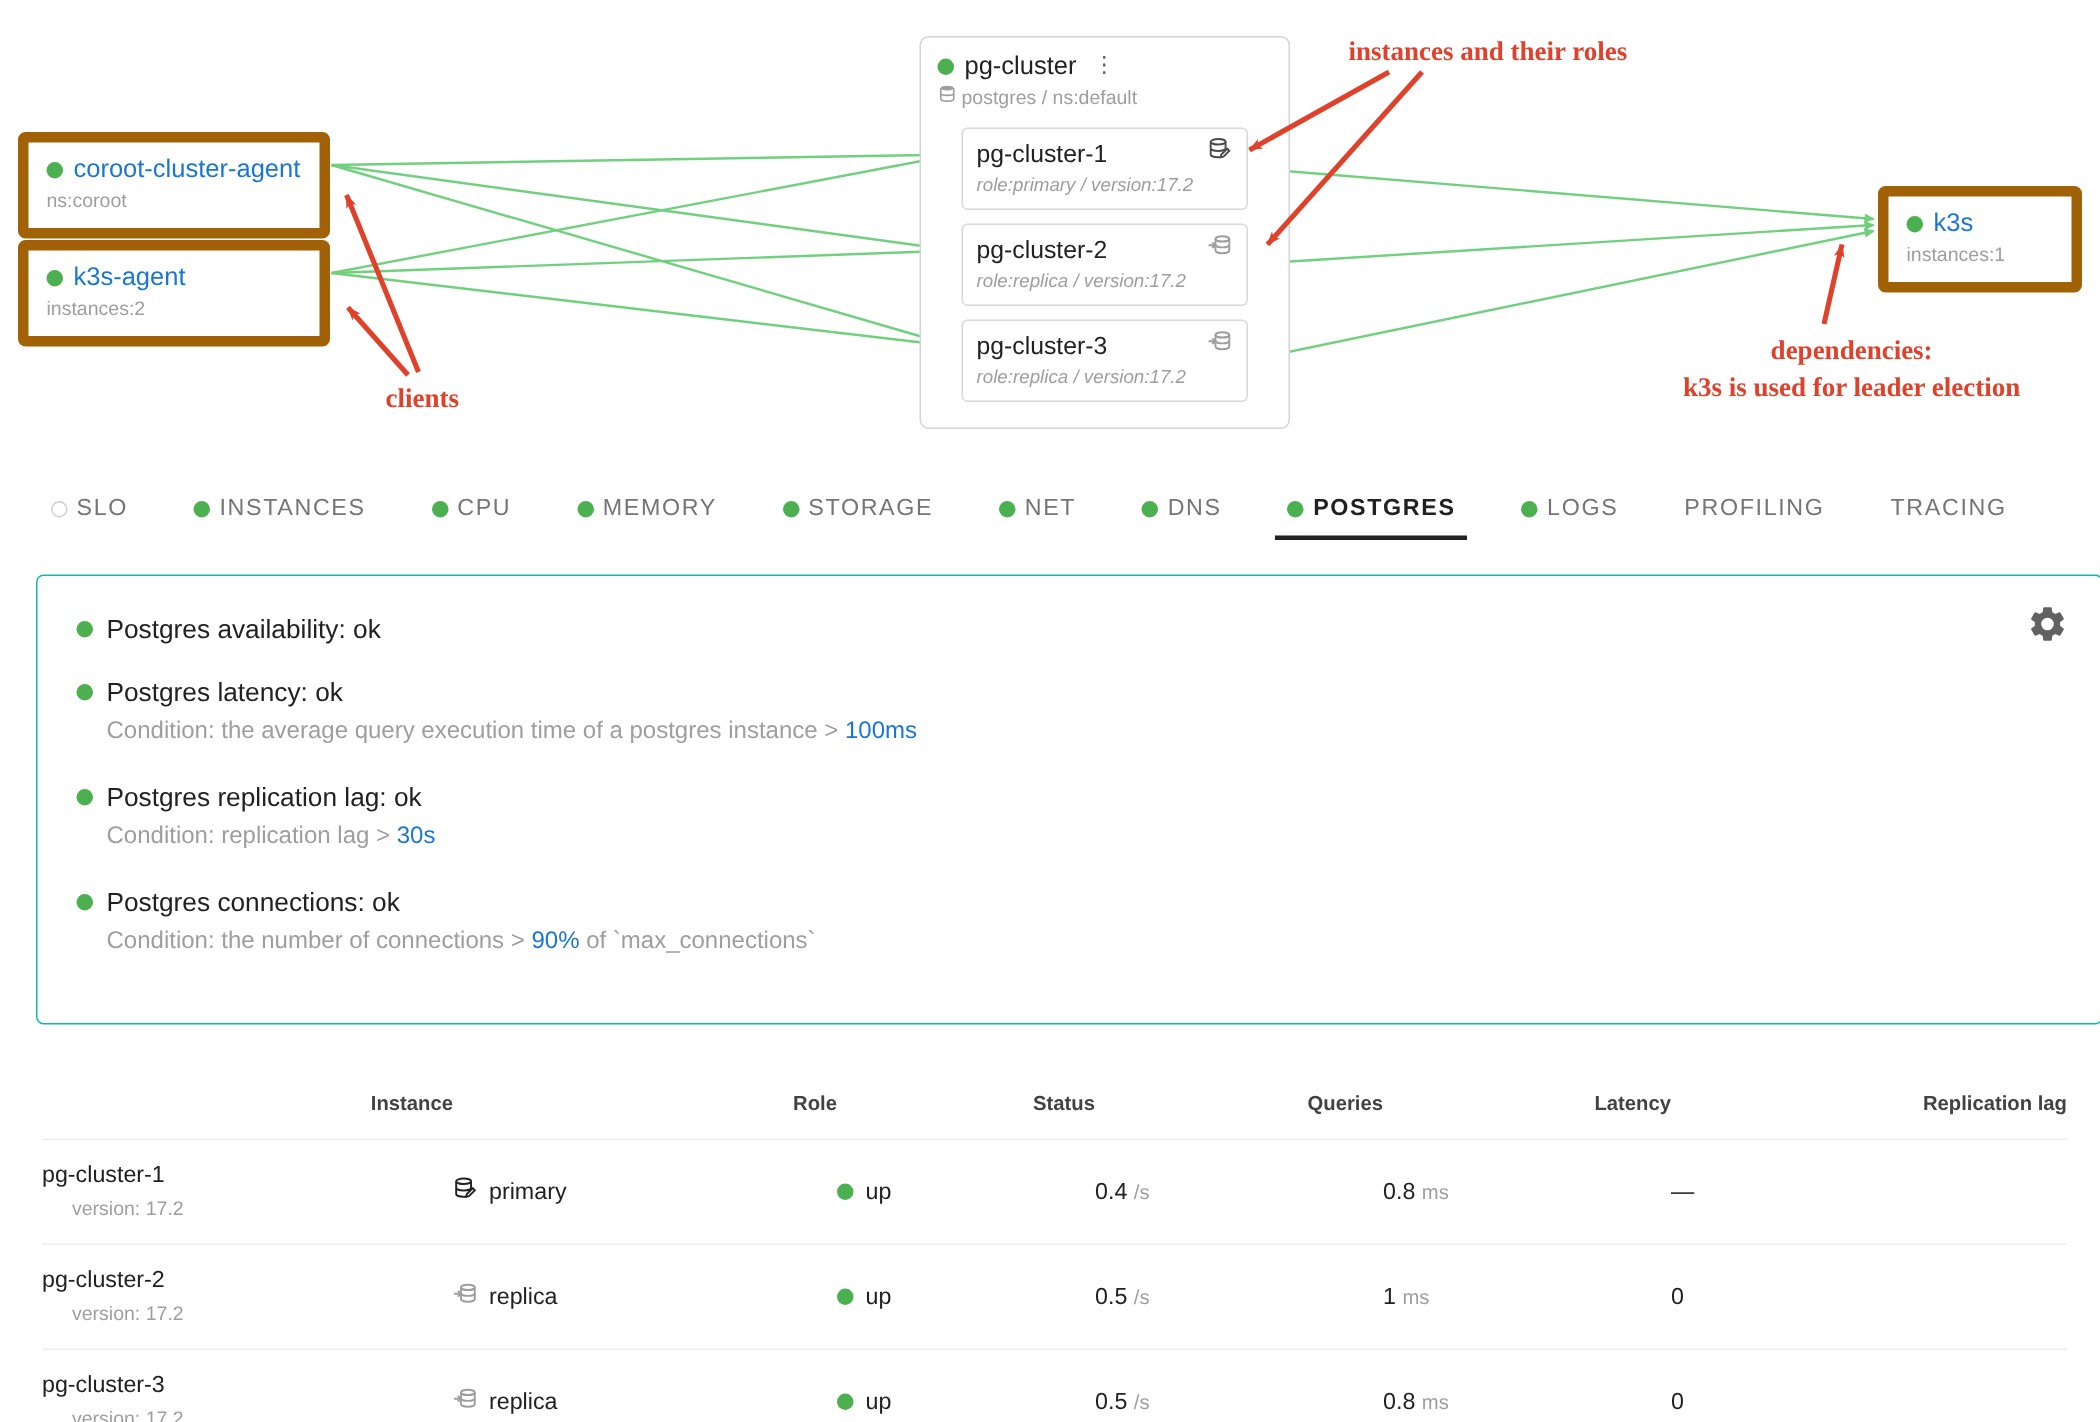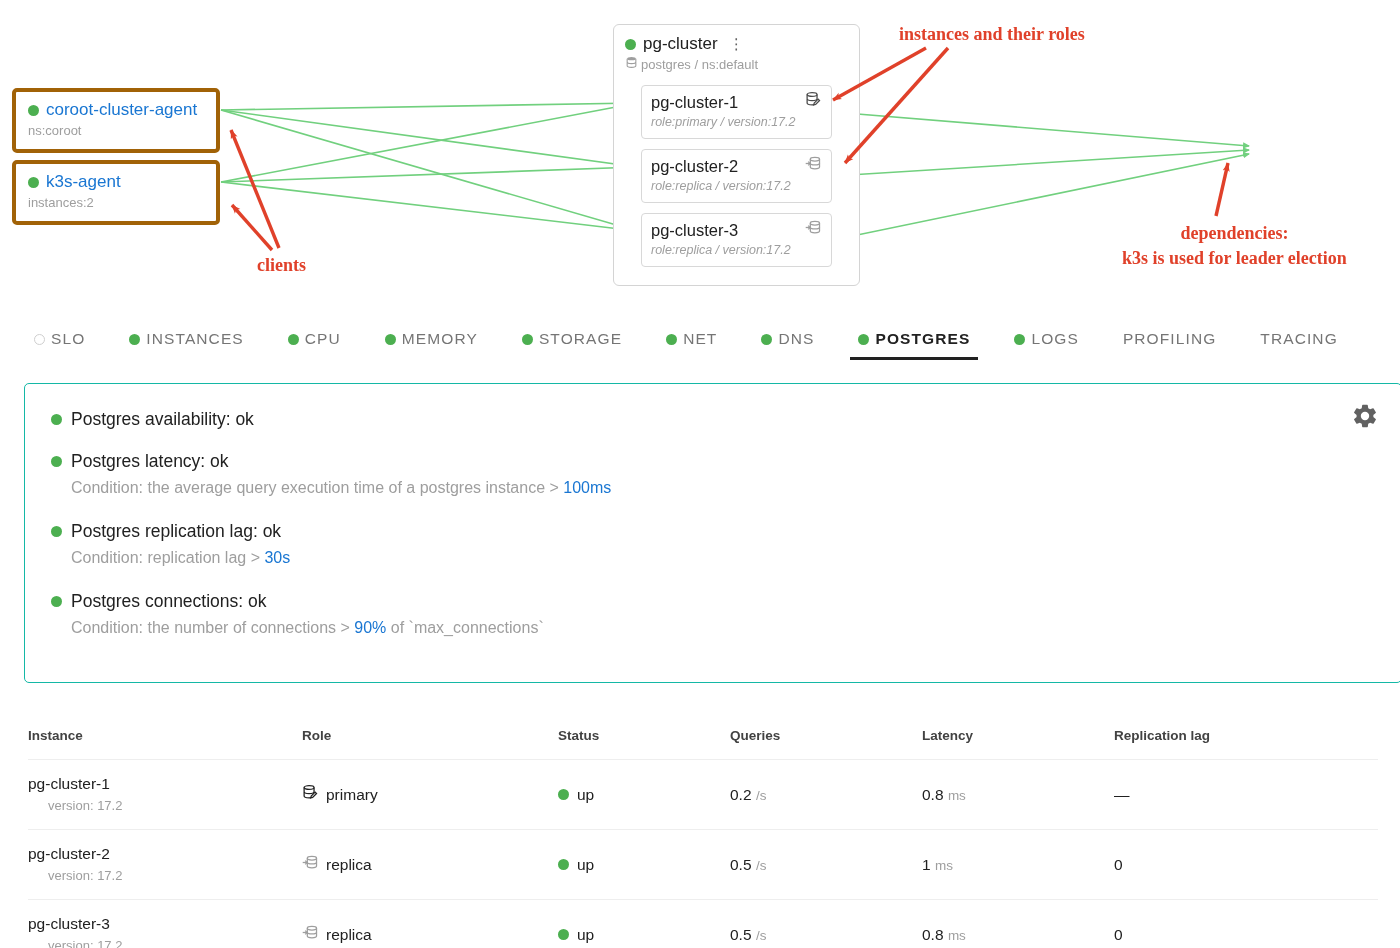--- a/index.html
+++ b/index.html
@@ -12,21 +12,21 @@
     position:relative;
     overflow:hidden;
   }
 
   
   #service-map { position:absolute; left:0; top:0; width:1400px; height:300px; }
   #map-edges { position:absolute; left:0; top:0; width:1400px; height:300px; }
 
   .node {
     position:absolute;
-    border:4px solid #a16207;
+    border:7px solid #a16207;
     border-radius:5px;
     background:#fff;
     padding:7px 12px 9px 12px;
   }
   .node-title {
     font-size:17px; line-height:22px;
     display:flex; align-items:center; gap:7px;
     white-space:nowrap;
   }
   .node-title .name { color:#1976d2; }
@@ -131,21 +131,21 @@
     position:absolute; right:22px; top:18px;
     width:28px; height:28px; cursor:pointer; color:#616161;
   }
 
   
   #instances-table {
     position:absolute; left:28px; top:728px; width:1350px;
     border-collapse:collapse;
   }
   #instances-table th {
-    text-align:left;
+    text-align:right;
     font-size:13.5px; font-weight:bold; color:#424242;
     padding:0 0 16px 0;
     border-bottom:1px solid #eeeeee;
   }
   #instances-table td {
     padding:13px 0 13px 0;
     border-bottom:1px solid #eeeeee;
     font-size:15.5px; color:#212121;
     vertical-align:middle;
   }
@@ -267,20 +267,27 @@
           <path d="M7.5 6v5.5c0 1.4 2.9 2.5 6.5 2.5s6.5-1.1 6.5-2.5V6"></path>
           <path d="M7.5 11.5V17c0 1.4 2.9 2.5 6.5 2.5s6.5-1.1 6.5-2.5v-5.5"></path>
           <path d="M1 12h6"></path>
             <path d="M4.5 9.3L7.3 12l-2.8 2.7"></path>
         </svg>
       </span>
     </div>
     <div class="instance-sub">role:replica / version:17.2</div>
   </div>
 
+  <div class="node" id="node-k3s">
+    <div class="node-title">
+      <span class="dot"></span>
+      <span class="name">k3s</span>
+    </div>
+    <div class="node-sub">instances:1</div>
+  </div>
 </div>
 
 <svg id="annot-arrows" viewBox="0 0 1400 948" xmlns="http://www.w3.org/2000/svg">
   <defs>
     <marker id="rarrow" markerWidth="10" markerHeight="10" refX="8.5" refY="4" orient="auto" markerUnits="userSpaceOnUse">
       <path d="M0,0.4 L9,4 L0,7.6 L2.3,4 z" fill="#e0412a"></path>
     </marker>
   </defs>
   <g stroke="#e0412a" stroke-width="3.4" fill="none" marker-end="url(#rarrow)">
 
@@ -432,21 +439,21 @@
           <span>primary</span>
         </div>
       </td>
       <td>
         <div class="cell-status">
           <span class="dot"></span>
           <span>up</span>
         </div>
       </td>
       <td>
-        <span>0.2</span>
+        <span>0.4</span>
         <span class="unit">/s</span>
       </td>
       <td>
         <span>0.8</span>
         <span class="unit">ms</span>
       </td>
       <td>—</td>
     </tr>
 
     <tr>

